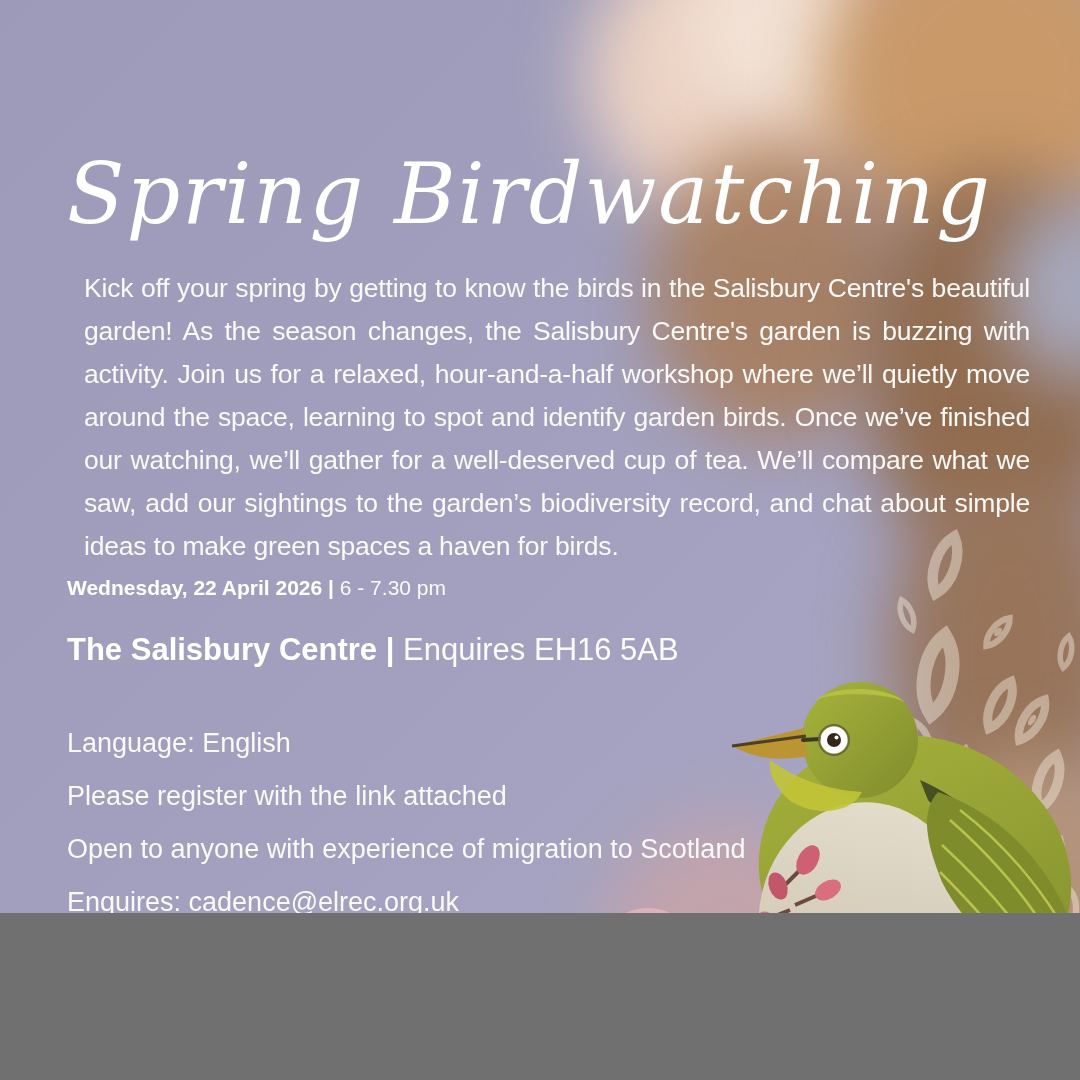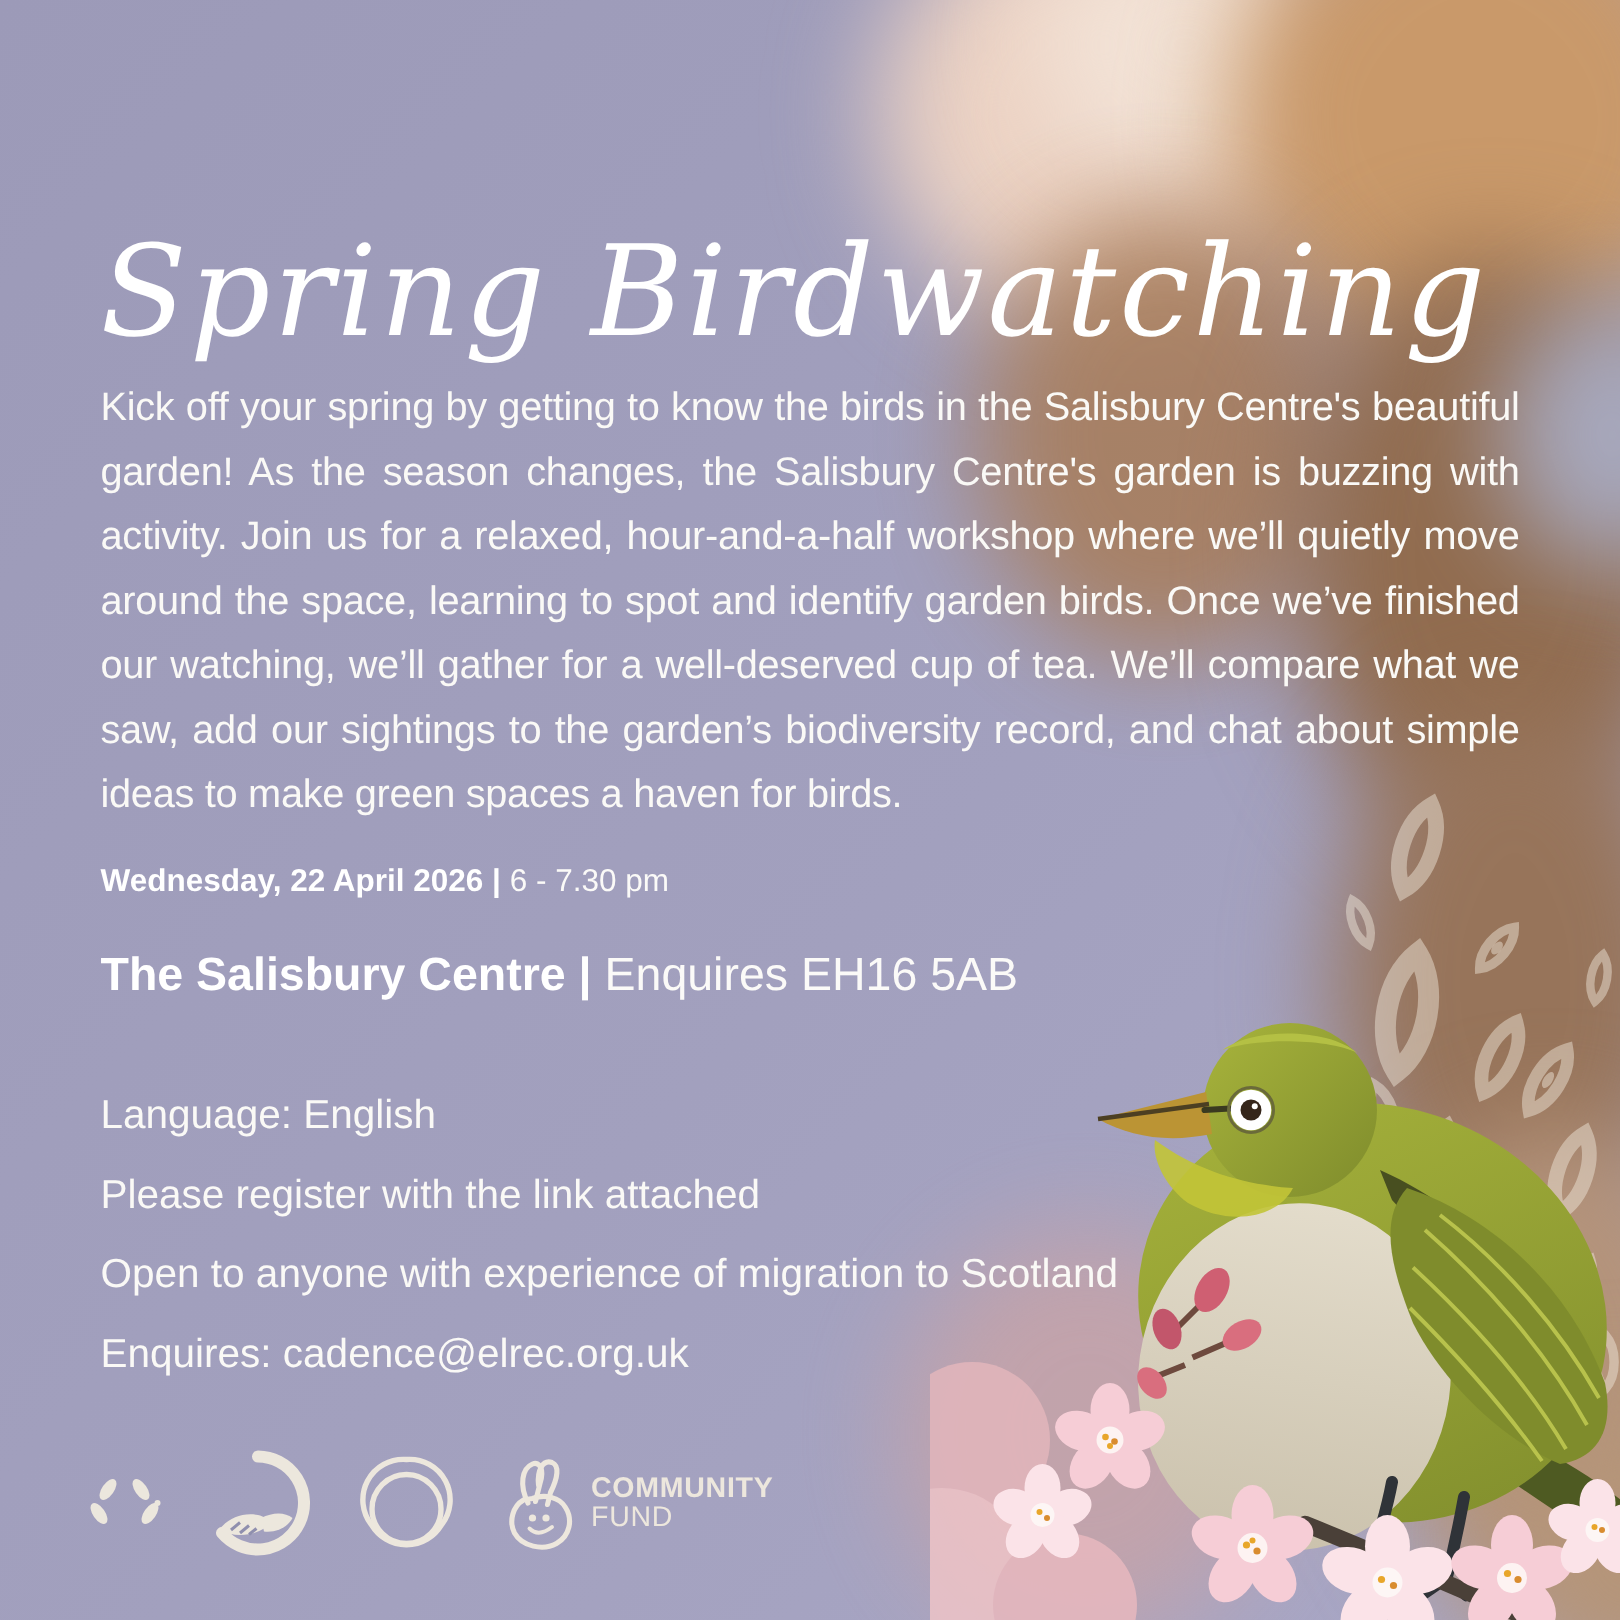--- a/index.html
+++ b/index.html
@@ -1,17 +1,17 @@
 <!DOCTYPE html>
 <html><head>
 <meta charset="utf-8">
 <style>
   html,body{margin:0;padding:0;background:#707070;}
   .poster{
-    position:relative;width:1080px;height:1080px;overflow:hidden;
+    position:relative;width:1080px;height:913px;overflow:hidden;
     font-family:"Liberation Sans",sans-serif;
     background:linear-gradient(135deg,#9c9ab8 0%,#a2a0be 55%,#a9a7c5 100%);
     text-decoration:underline;
   }
   
   .blob{position:absolute;border-radius:50%;filter:blur(34px);}
   .b1{left:585px;top:-70px;width:310px;height:290px;background:#ecd2c3;}
   .b2{left:690px;top:-60px;width:200px;height:180px;background:#f2e2d6;}
   .b3{left:820px;top:-90px;width:330px;height:340px;background:#c9996a;}
   .b4{left:650px;top:140px;width:250px;height:300px;background:#a87c58;opacity:.85;}
@@ -26,21 +26,21 @@
   
   .birdart{position:absolute;left:620px;top:660px;}
   
   .content{position:absolute;left:67px;top:0;width:946px;color:#fbfaf8;}
   .title{
     position:absolute;left:0;top:92px;width:1000px;
     font-family:"DejaVu Serif",serif;font-style:italic;font-weight:400;
     font-size:84px;line-height:1.1;color:#ffffff;letter-spacing:2px;white-space:nowrap;
   }
   .bodytext{
-    position:absolute;left:0;top:250px;width:946px;margin:0;
+    position:absolute;left:0;top:250px;width:946px;margin:17px;
     font-size:26.5px;line-height:43px;letter-spacing:-0.2px;
     text-align:justify;color:#faf9f6;
   }
   .when{position:absolute;left:0;top:576px;font-size:21px;white-space:nowrap;}
   .where{position:absolute;left:0;top:632px;font-size:31px;white-space:nowrap;}
   .when b,.where b{font-weight:700;color:#ffffff;}
   .details{position:absolute;left:0;top:726px;width:760px;}
   .details p{margin:0 0 19px 0;font-size:27px;line-height:34px;color:#faf9f6;}
   
   .logos{

